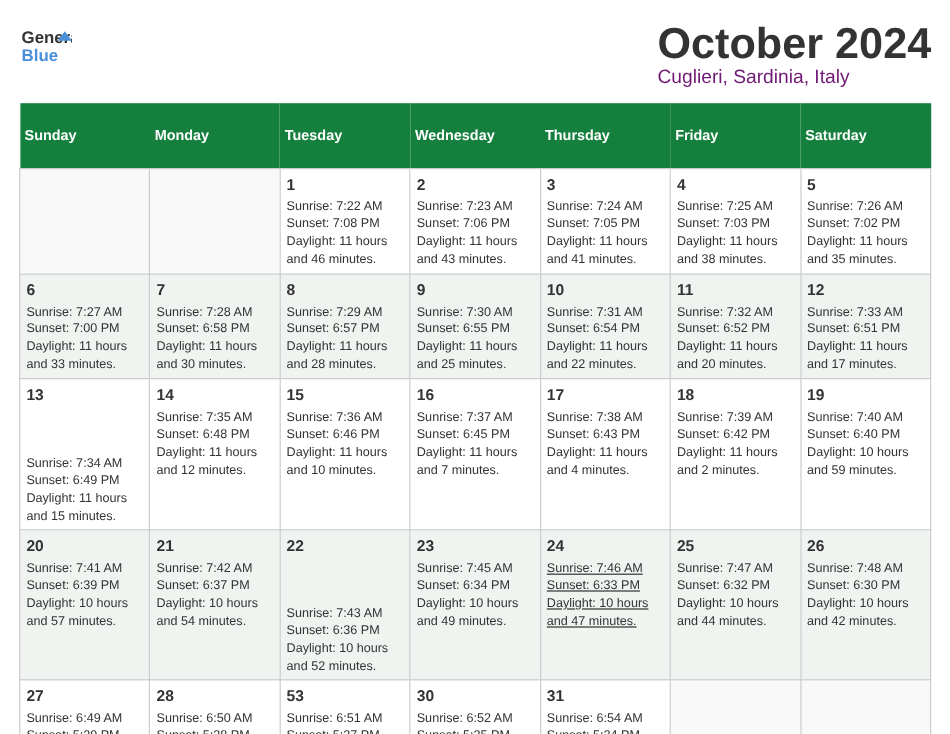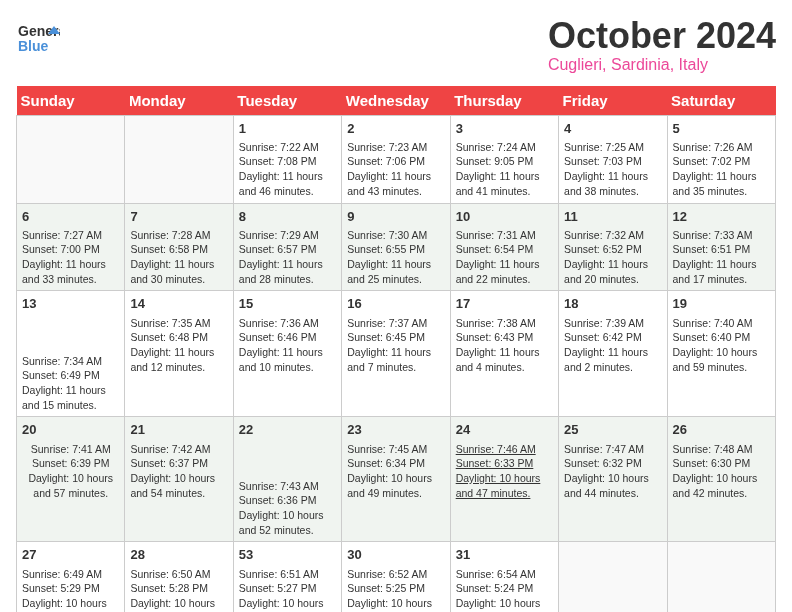--- a/index.html
+++ b/index.html
@@ -24,33 +24,33 @@
     .title-block {
     }
     .month-title {
       font-size: 36px;
       font-weight: bold;
       color: #333;
       line-height: 1.1;
     }
     .location-title {
       font-size: 16px;
-      color: #ec4899;
+      color: #701a75;
     }
     table {
       width: 100%;
       border-collapse: collapse;
       font-size: 11px;
     }
     thead th {
-      background-color: #ef4444;
+      background-color: #15803d;
       color: white;
-      padding: 6px 4px;
+      padding: 20px 4px;
       text-align: left;
-      font-size: 15px;
+      font-size: 12px;
       font-weight: bold;
     }
     tbody td {
       border: 1px solid #ccc;
       vertical-align: top;
       padding: 4px 5px;
       min-height: 70px;
       width: 14.28%;
       color: #333;
       line-height: 1.4;
@@ -115,21 +115,21 @@
         </td>
         <td>
           <div class="day-num">2</div>
           <div class="cell-content" style="white-space: pre-line;">Sunrise: 7:23 AM
 Sunset: 7:06 PM
 Daylight: 11 hours and 43 minutes.</div>
         </td>
         <td>
           <div class="day-num">3</div>
           <div class="cell-content" style="white-space: pre-line;">Sunrise: 7:24 AM
-Sunset: 9:05 PM
+Sunset: 7:05 PM
 Daylight: 11 hours and 41 minutes.</div>
         </td>
         <td>
           <div class="day-num">4</div>
           <div class="cell-content" style="white-space: pre-line;">Sunrise: 7:25 AM
 Sunset: 7:03 PM
 Daylight: 11 hours and 38 minutes.</div>
         </td>
         <td>
           <div class="day-num">5</div>
@@ -222,21 +222,21 @@
         <td>
           <div class="day-num">19</div>
           <div class="cell-content" style="white-space: pre-line;">Sunrise: 7:40 AM
 Sunset: 6:40 PM
 Daylight: 10 hours and 59 minutes.</div>
         </td>
       </tr>
       <tr class="row-alt">
         <td>
           <div class="day-num">20</div>
-          <div class="cell-content" style="white-space: pre-line; text-align: center;">Sunrise: 7:41 AM
+          <div class="cell-content" style="white-space: pre-line;">Sunrise: 7:41 AM
 Sunset: 6:39 PM
 Daylight: 10 hours and 57 minutes.</div>
         </td>
         <td>
           <div class="day-num">21</div>
           <div class="cell-content" style="white-space: pre-line;">Sunrise: 7:42 AM
 Sunset: 6:37 PM
 Daylight: 10 hours and 54 minutes.</div>
         </td>
         <td>

